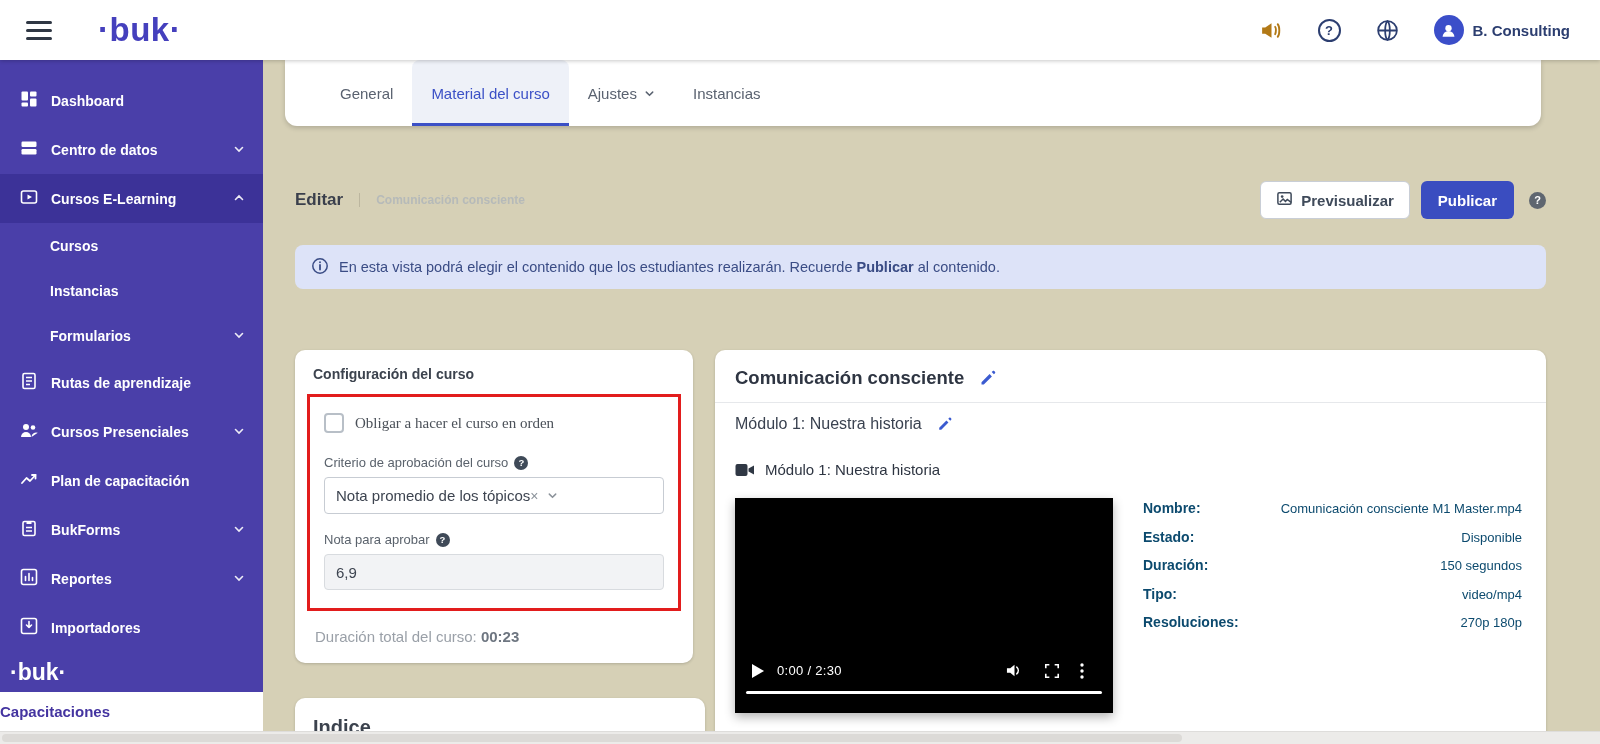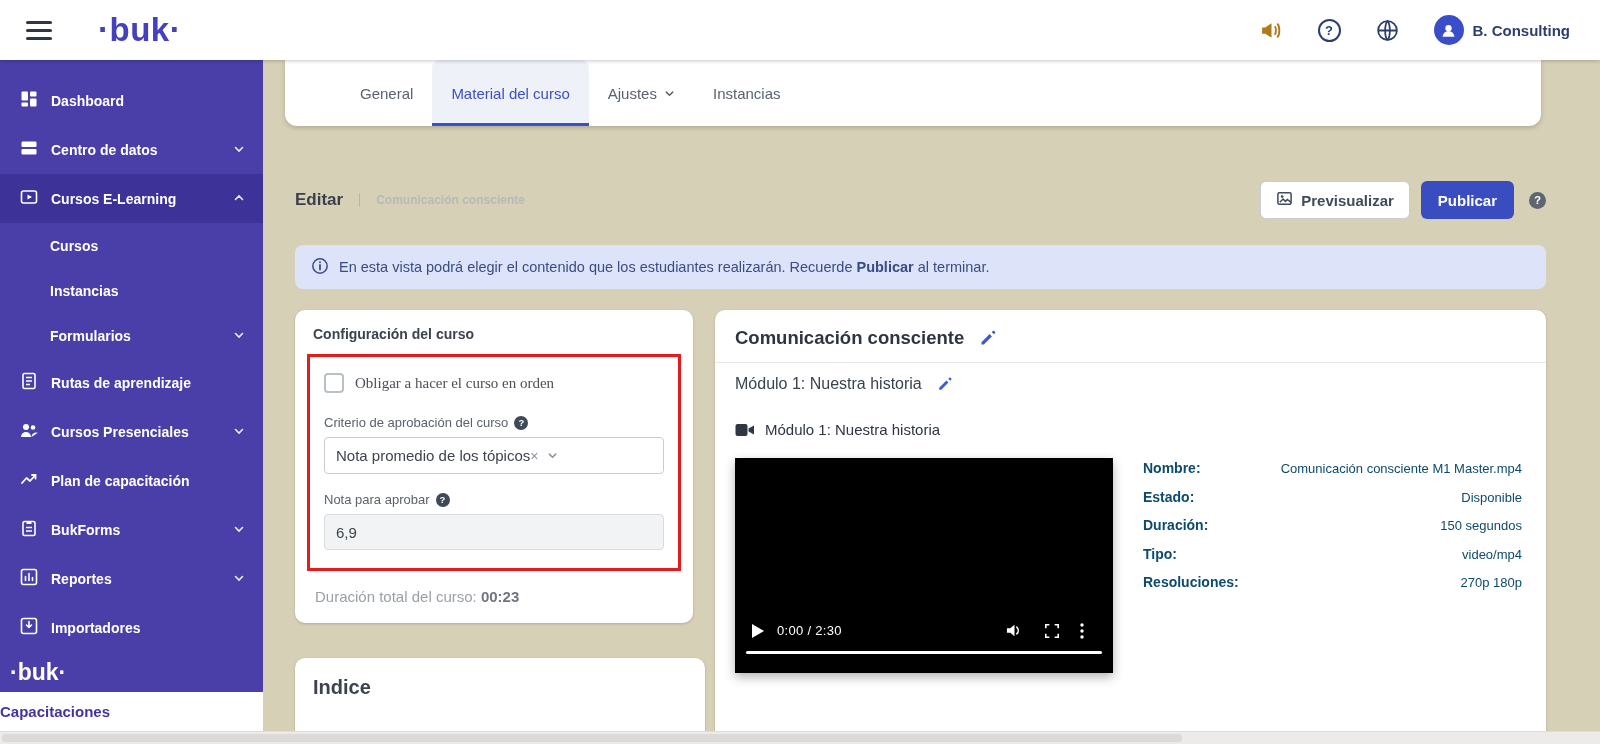--- a/index.html
+++ b/index.html
@@ -33,41 +33,41 @@
                 color:#4434a0; font-size:15px; font-weight:600; cursor:pointer; }
 
   .hscroll { position:absolute; left:0; bottom:0; width:1600px; height:13px; background:#ecebe9; border-top:1px solid #dedddb; z-index:40; }
   .hscroll .thumb { position:absolute; left:2px; top:2px; height:8px; width:1180px; background:#dcdad7; border-radius:4px; }
 
   
   .main { position:absolute; left:263px; top:60px; width:1337px; bottom:0; background:#d6d0b6; overflow:hidden; z-index:10; }
 
   .tabs-card { position:absolute; left:22px; top:0; width:1256px; height:66px; background:#fff;
                border-radius:0 0 12px 12px; box-shadow:0 2px 5px rgba(0,0,0,.18);
-               display:flex; align-items:stretch; padding-left:56px; }
+               display:flex; align-items:stretch; padding-left:36px; }
   .tab { display:flex; align-items:center; gap:7px; padding:0 19px; font-size:15px; color:#5a6270; cursor:pointer; }
   .tab.active { background:#eef1f8; color:#3b50c6; box-shadow:inset 0 -3px 0 #3b50c6; border-radius:8px 8px 0 0; font-weight:500; }
 
   .toolbar { position:absolute; left:32px; right:54px; top:120px; height:40px; display:flex; align-items:center; }
   .page-title { font-size:17px; font-weight:700; color:#3a3f4c; }
   .crumb { margin-left:16px; padding-left:16px; border-left:1px solid rgba(0,0,0,.12);
            font-size:12px; font-weight:700; color:#b6bab9; }
   .toolbar-actions { margin-left:auto; display:flex; align-items:center; gap:11px; }
   .btn-outline { height:38px; padding:0 15px; background:#fff; border:1px solid #c9ced6; border-radius:6px;
                  color:#3f4a5a; font-weight:600; font-size:15px; display:flex; align-items:center; gap:8px; cursor:pointer; }
   .btn-primary { height:38px; padding:0 17px; background:#3a4dc0; border:none; border-radius:6px;
                  color:#fff; font-weight:600; font-size:15px; cursor:pointer; font-family:inherit; }
   .help-dot { width:17px; height:17px; border-radius:50%; background:#5f6670; color:#fff; font-size:11px;
               font-weight:700; display:flex; align-items:center; justify-content:center; margin-left:4px; cursor:pointer; }
 
   .banner { position:absolute; left:32px; right:54px; top:185px; height:44px; background:#dde3f8; border-radius:8px;
             display:flex; align-items:center; gap:10px; padding:0 16px; color:#3a4c85; font-size:14.5px; }
   .banner b { font-weight:700; }
 
-  .card { background:#fff; border-radius:10px; box-shadow:0 1px 3px rgba(0,0,0,.18); }
+  .card { background:#fff; border-radius:10px; box-shadow:0 1px 3px rgba(0,0,0,.18);margin-top:40px; }
   .card-title { font-size:14px; font-weight:700; color:#3c434e; }
 
   .config-card { position:absolute; left:32px; top:250px; width:398px; padding:16px 18px 18px; }
   .annotation { border:3px solid #e21d1d; margin:12px -6px 0; padding:16px 14px 18px; }
   .check-row { display:flex; align-items:center; gap:11px; margin-bottom:22px; }
   .checkbox { width:20px; height:20px; border:2px solid #b8bfc7; border-radius:4px; background:#fff; flex-shrink:0; cursor:pointer; }
   .check-label { font-size:15px; color:#4a5058;font-family:Liberation Serif, serif; }
   .field-label { display:flex; align-items:center; gap:6px; font-size:13px; color:#5a626c; margin-bottom:7px; }
   .mini-help { width:14px; height:14px; border-radius:50%; background:#3f4a58; color:#fff; font-size:9.5px;
                font-weight:700; display:flex; align-items:center; justify-content:center; cursor:pointer; }
@@ -278,21 +278,21 @@
       <span class="help-dot">?</span>
     </div>
   </div>
 
   <div class="banner">
     <span><svg width="18" height="18" viewBox="0 0 18 18" fill="none" stroke="currentColor" stroke-width="1.5">
           <circle cx="9" cy="9" r="7.2"></circle>
           <path d="M9 8v4.5" stroke-width="1.8" stroke-linecap="round"></path>
           <circle cx="9" cy="5.3" r=".95" fill="currentColor" stroke="none"></circle>
         </svg></span>
-    <span><span>En esta vista podrá elegir el contenido que los estudiantes realizarán. Recuerde </span><b>Publicar</b><span> al terminar.</span></span>
+    <span><span>En esta vista podrá elegir el contenido que los estudiantes realizarán. Recuerde </span><b>Publicar</b><span> al contenido.</span></span>
   </div>
 
   <section class="card config-card">
     <div class="card-title">Configuración del curso</div>
     <div class="annotation">
       <div class="check-row">
         <span class="checkbox"></span>
         <span class="check-label">Obligar a hacer el curso en orden</span>
       </div>
       <div class="field-label">

